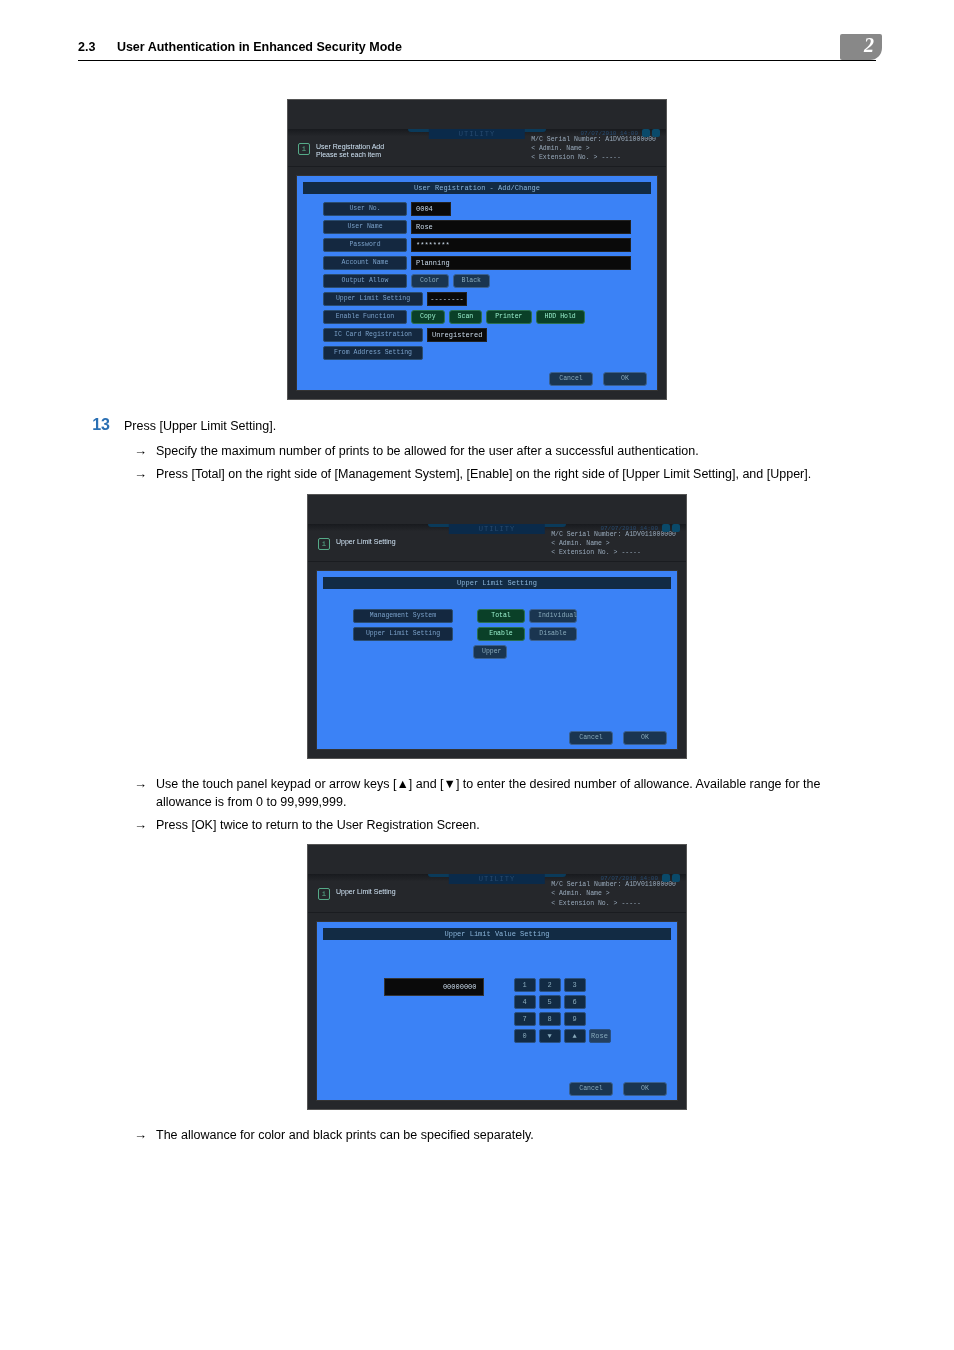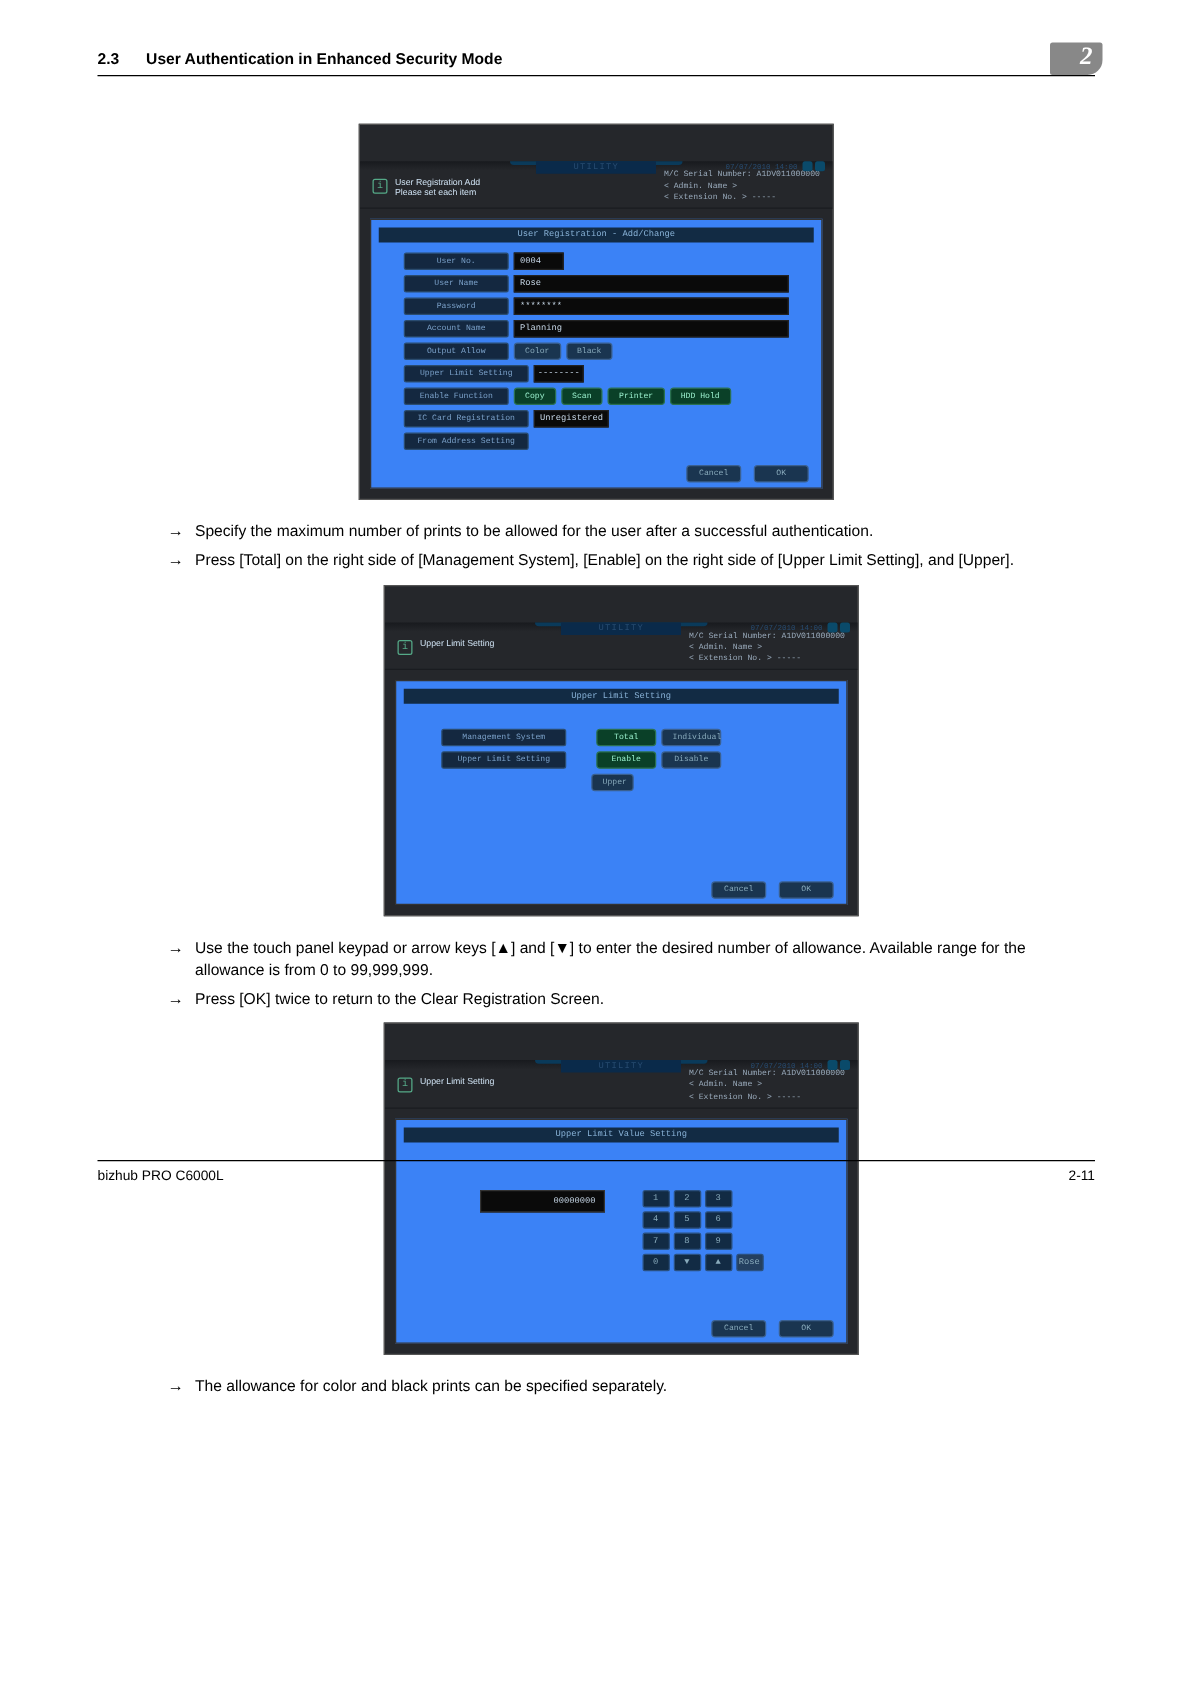--- a/index.html
+++ b/index.html
@@ -133,20 +133,24 @@
               </div>
           </div>
           <div class="dev-footer">
               <div class="fbtn">Cancel</div>
               <div class="fbtn">OK</div>
             </div>
         </div>
       </div>
     </div>
 
+    <div class="step">
+      <div class="sn">13</div>
+      <div class="st">Press [Upper Limit Setting].</div>
+    </div>
     <div class="sub">
         <div class="arr">→</div>
         <div class="tx">Specify the maximum number of prints to be allowed for the user after a successful authentication.</div>
       </div>
     <div class="sub">
         <div class="arr">→</div>
         <div class="tx">Press [Total] on the right side of [Management System], [Enable] on the right side of [Upper Limit Setting], and [Upper].</div>
       </div>
 
     <div class="screenshot-wrap indent">
@@ -197,21 +201,21 @@
         </div>
       </div>
     </div>
 
     <div class="sub">
         <div class="arr">→</div>
         <div class="tx">Use the touch panel keypad or arrow keys [▲] and [▼] to enter the desired number of allowance. Available range for the allowance is from 0 to 99,999,999.</div>
       </div>
     <div class="sub">
         <div class="arr">→</div>
-        <div class="tx">Press [OK] twice to return to the Clear Registration Screen.</div>
+        <div class="tx">Press [OK] twice to return to the User Registration Screen.</div>
       </div>
 
     <div class="screenshot-wrap indent">
       <div class="dev">
         <div class="dev-top">
           <div class="util">UTILITY</div>
           <div class="ts">07/07/2010 14:00</div>
           <div class="ts-icons">
               <i></i>
               <i></i>
@@ -259,17 +263,13 @@
       </div>
     </div>
 
     <div class="sub">
         <div class="arr">→</div>
         <div class="tx">The allowance for color and black prints can be specified separately.</div>
       </div>
 
   </div>
 
-  <div class="footer">
-    <span>bizhub PRO C6000L</span>
-    <span>2-11</span>
-  </div>
 </div>
 
 </body></html>

